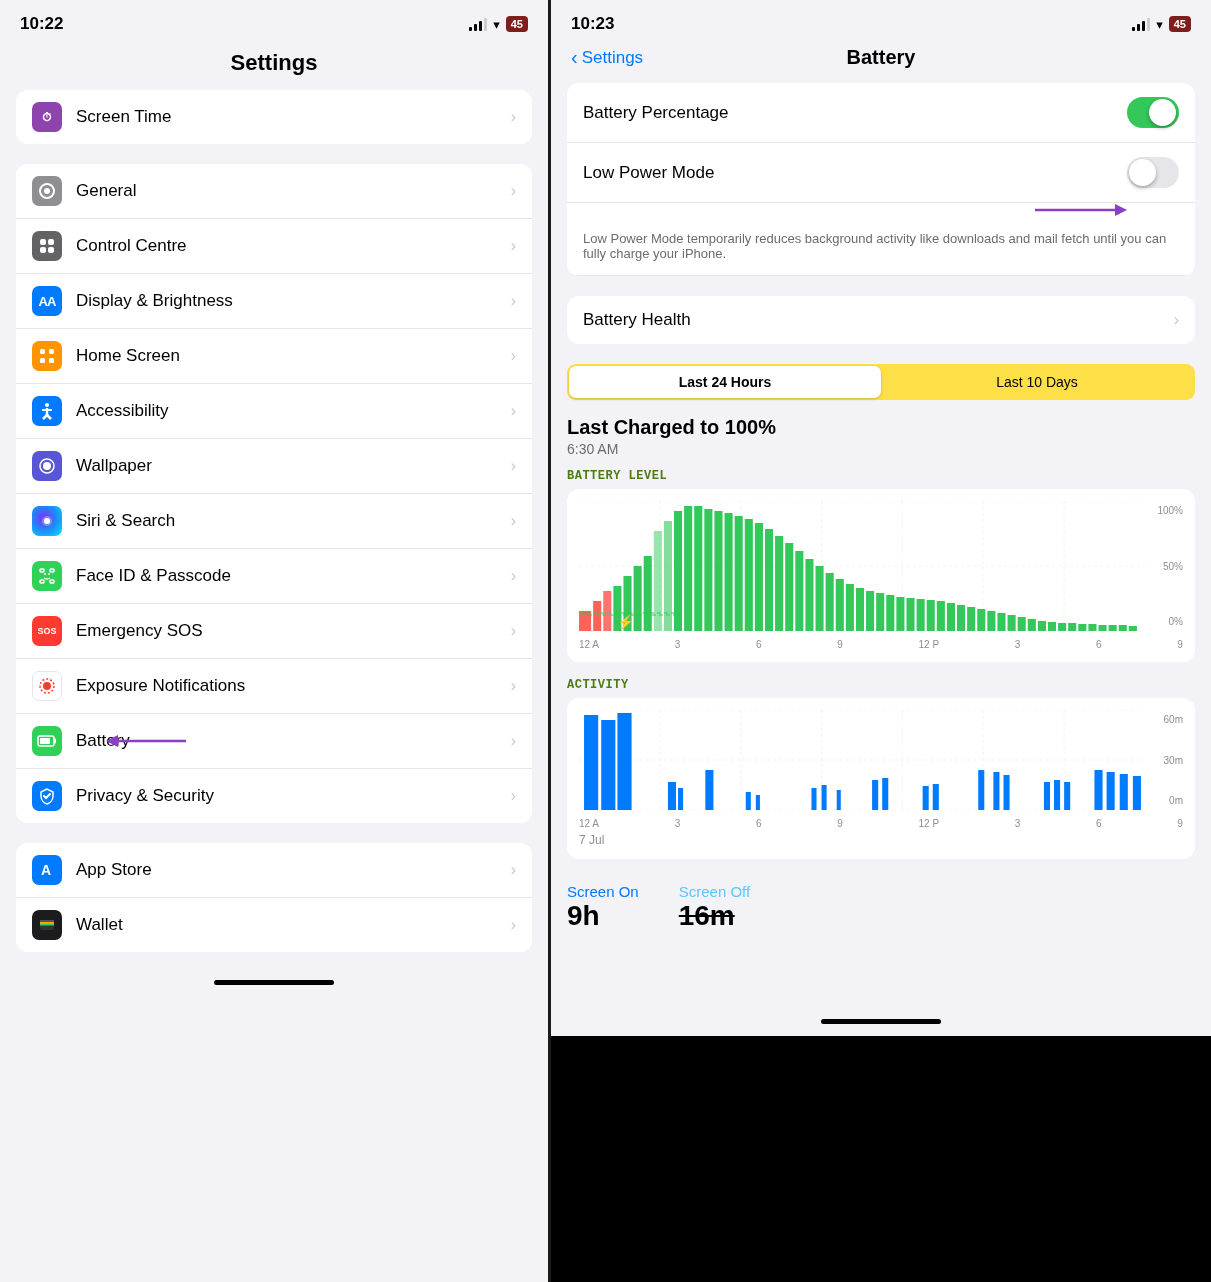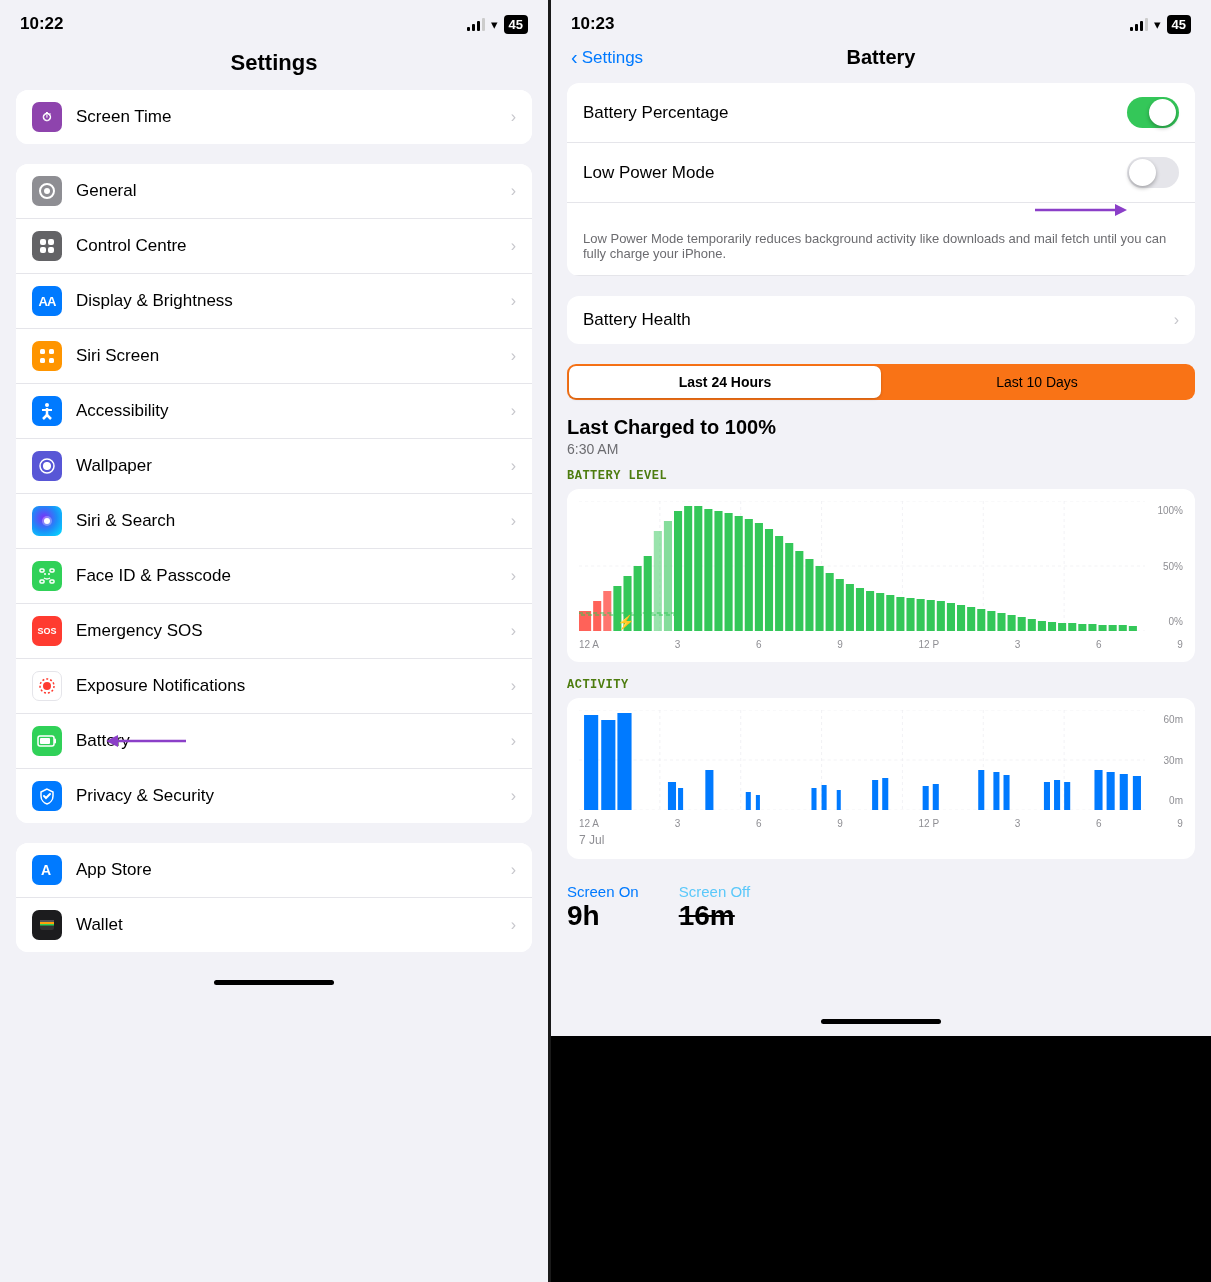--- a/index.html
+++ b/index.html
@@ -49,23 +49,23 @@
     .signal-bars span {
       width: 3px;
       background: #000;
       border-radius: 1px;
     }
     .wifi-icon, .battery-icon {
       font-size: 13px;
       color: #000;
     }
     .battery-box {
-      background: #000000;
+      background: #7f1d1d;
       color: #fff;
-      font-size: 13px;
+      font-size: 11px;
       font-weight: 700;
       padding: 2px 5px;
       border-radius: 4px;
     }
 
     .settings-title {
       text-align: center;
       font-size: 22px;
       font-weight: 700;
       color: #000;
@@ -248,21 +248,21 @@
     }
     .battery-health-label {
       flex: 1;
       font-size: 17px;
       color: #000;
     }
 
     
     .time-selector {
       display: flex;
-      background: #f97316;
+      background: #fde047;
       border-radius: 9px;
       margin-bottom: 16px;
       padding: 2px;
     }
     .time-option {
       flex: 1;
       text-align: center;
       padding: 8px 4px;
       font-size: 14px;
       font-weight: 500;
@@ -427,21 +427,21 @@
 
     <div class="settings-row">
       <div class="row-icon" style="background:#ff9500;">
         <svg width="18" height="18" viewBox="0 0 18 18" fill="white">
             <rect x="2" y="2" width="5" height="5" rx="1.5"></rect>
             <rect x="11" y="2" width="5" height="5" rx="1.5"></rect>
             <rect x="2" y="11" width="5" height="5" rx="1.5"></rect>
             <rect x="11" y="11" width="5" height="5" rx="1.5"></rect>
           </svg>
       </div>
-      <span class="row-label">Siri Screen</span>
+      <span class="row-label">Home Screen</span>
       <span class="row-chevron">›</span>
     </div>
 
     <div class="settings-row">
       <div class="row-icon" style="background:#007aff;">
         <svg width="18" height="18" viewBox="0 0 18 18" fill="white">
             <circle cx="9" cy="3" r="2"></circle>
             <line x1="9" y1="6" x2="9" y2="13" stroke="white" stroke-width="2.5"></line>
             <line x1="4" y1="8" x2="14" y2="8" stroke="white" stroke-width="2"></line>
             <line x1="9" y1="13" x2="5" y2="17" stroke="white" stroke-width="2.5"></line>

